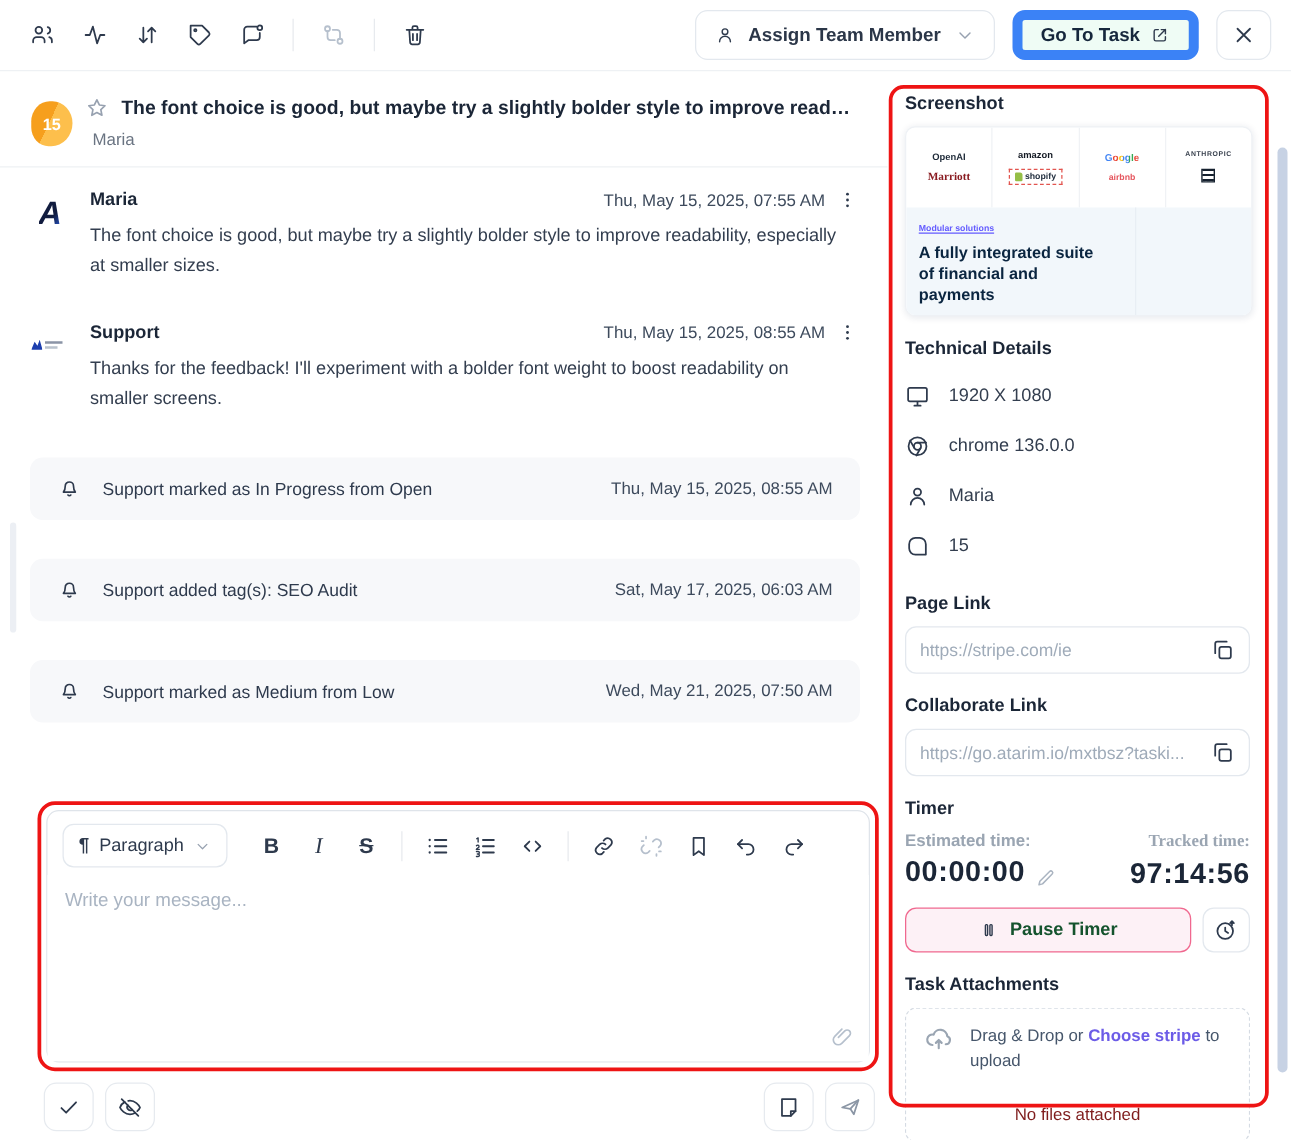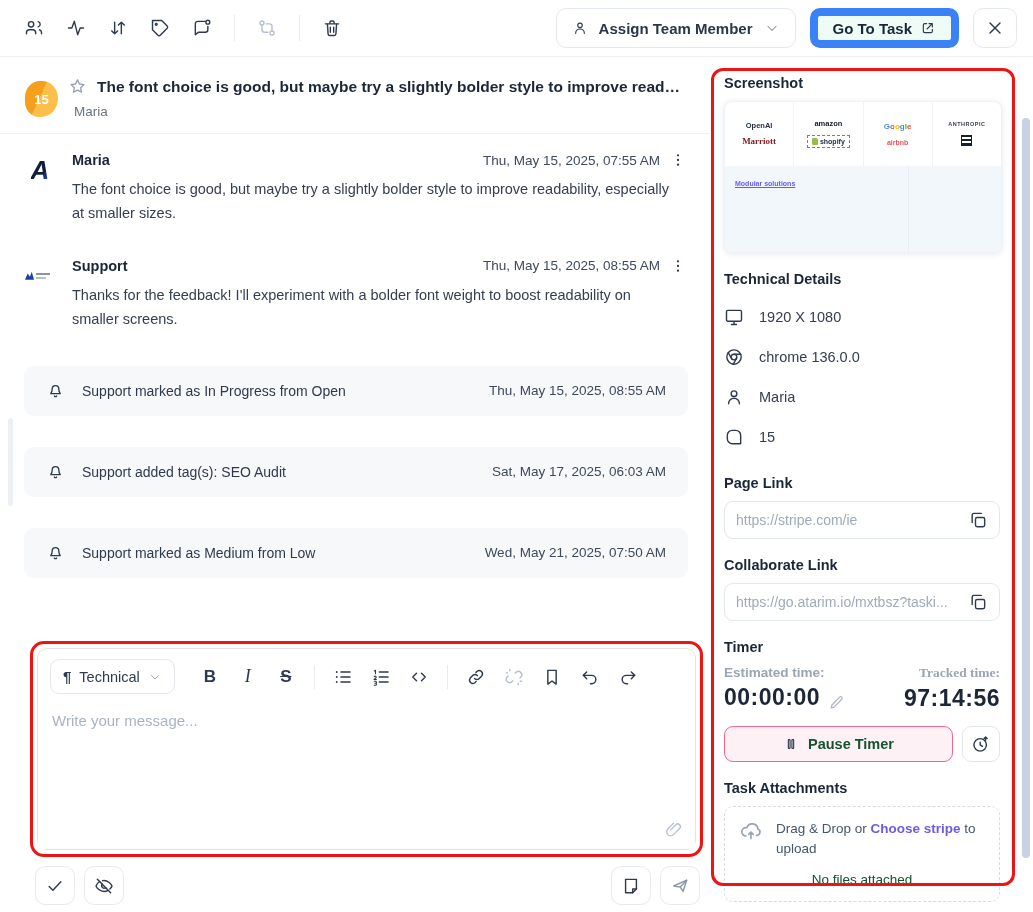--- a/index.html
+++ b/index.html
@@ -155,21 +155,21 @@
     border-radius:9px; display:flex; align-items:center; justify-content:center; gap:9px;
     font-size:14.5px; font-weight:700; color:#14532d; cursor:pointer; font-family:inherit; }
   .clock-btn { width:38px; height:36px; border:1px solid #e3e8ee; border-radius:9px;
     background:#fff; display:flex; align-items:center; justify-content:center; cursor:pointer; }
 
   .dropzone { margin-top:2px; border:1.5px dashed #d5dbe3; border-radius:9px;
     padding:12px 14px 14px 14px; min-height:86px; }
   .drop-row { display:flex; align-items:flex-start; gap:13px; }
   .drop-text { font-size:13.5px; color:#46566b; line-height:1.5; }
   .choose-link { color:#6c5ce7; font-weight:700; cursor:pointer; }
-  .empty-text { text-align:center; font-size:13.5px; color:#14532d; margin-top:12px; }
+  .empty-text { text-align:center; font-size:13.5px; color:#7f1d1d; margin-top:24px; }
 
   .right-scrollbar { position:absolute; right:3px; top:118px; width:8px; height:740px;
     background:#c7d2e4; border-radius:4px; cursor:pointer; }
 </style>
 </head>
 <body>
 
 <div class="top-bar">
   <div class="tb-group">
     <button class="tb-btn">
@@ -325,21 +325,21 @@
       <span class="activity-time">Wed, May 21, 2025, 07:50 AM</span>
     </div>
   </div>
 
   <div class="left-scrollbar"></div>
 
   <div class="editor-card">
     <div class="editor-toolbar">
       <button class="para-select">
         <span class="para-pilcrow">¶</span>
-        <span class="para-label">Technical</span>
+        <span class="para-label">Paragraph</span>
         <svg class="ico small" viewBox="0 0 24 24" style="stroke:#97a1b0;width:14px;height:14px">
             <path d="M6 9.5l6 6 6-6"></path>
           </svg>
       </button>
       <span style="width:10px"></span>
       <button class="fmt-btn fmt-b">B</button>
       <button class="fmt-btn fmt-i">I</button>
       <button class="fmt-btn fmt-s">S</button>
       <span class="ed-divider"></span>
       <button class="fmt-btn">
@@ -454,20 +454,21 @@
         <span class="lg lg-google">Google</span>
         <span class="lg lg-airbnb">airbnb</span>
       </div>
       <div class="shot-col">
         <span class="lg lg-anthropic">ANTHROPIC</span>
         <span class="qr-mark"></span>
       </div>
     </div>
     <div class="shot-hero">
       <div class="shot-eyebrow">Modular solutions</div>
+      <div class="shot-headline">A fully integrated suite of financial and payments</div>
     </div>
   </div>
 
   <div class="sb-section">
     <div class="sb-heading">Technical Details</div>
     <div class="tech-row">
       <svg class="ico" viewBox="0 0 24 24">
           <rect x="3" y="4" width="18" height="13" rx="1.6"></rect>
           <path d="M9 21h6M12 17.5V21"></path>
         </svg>

